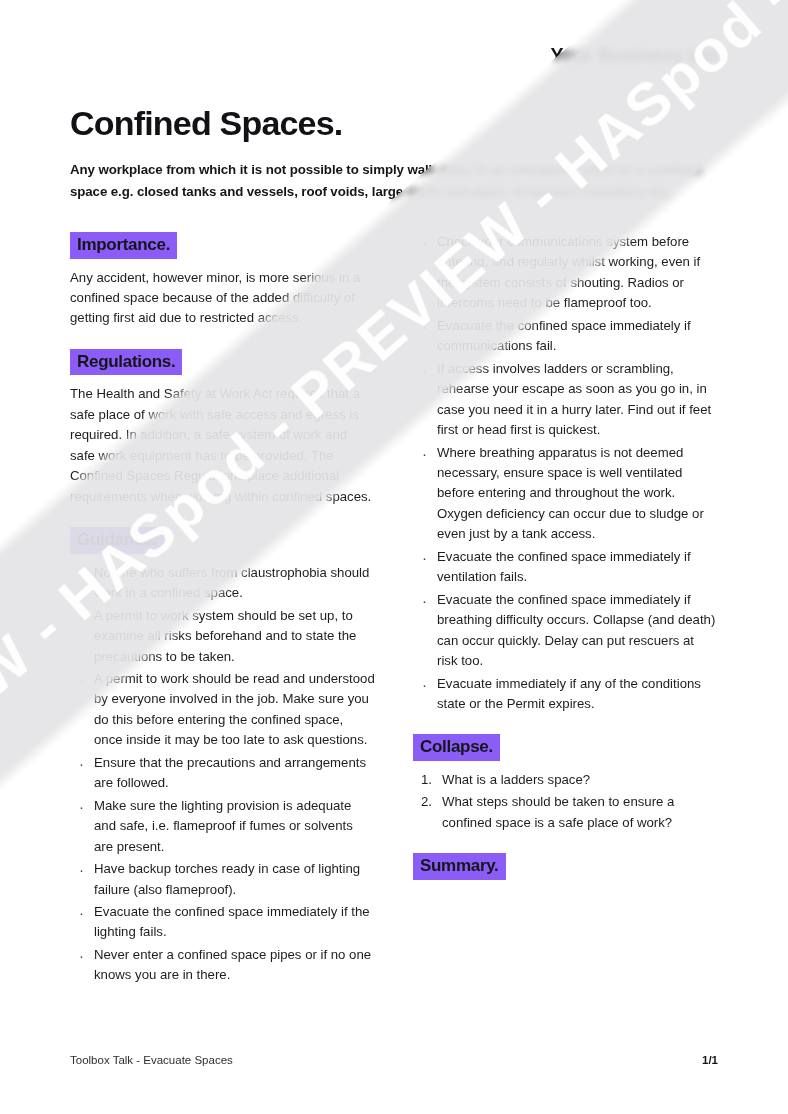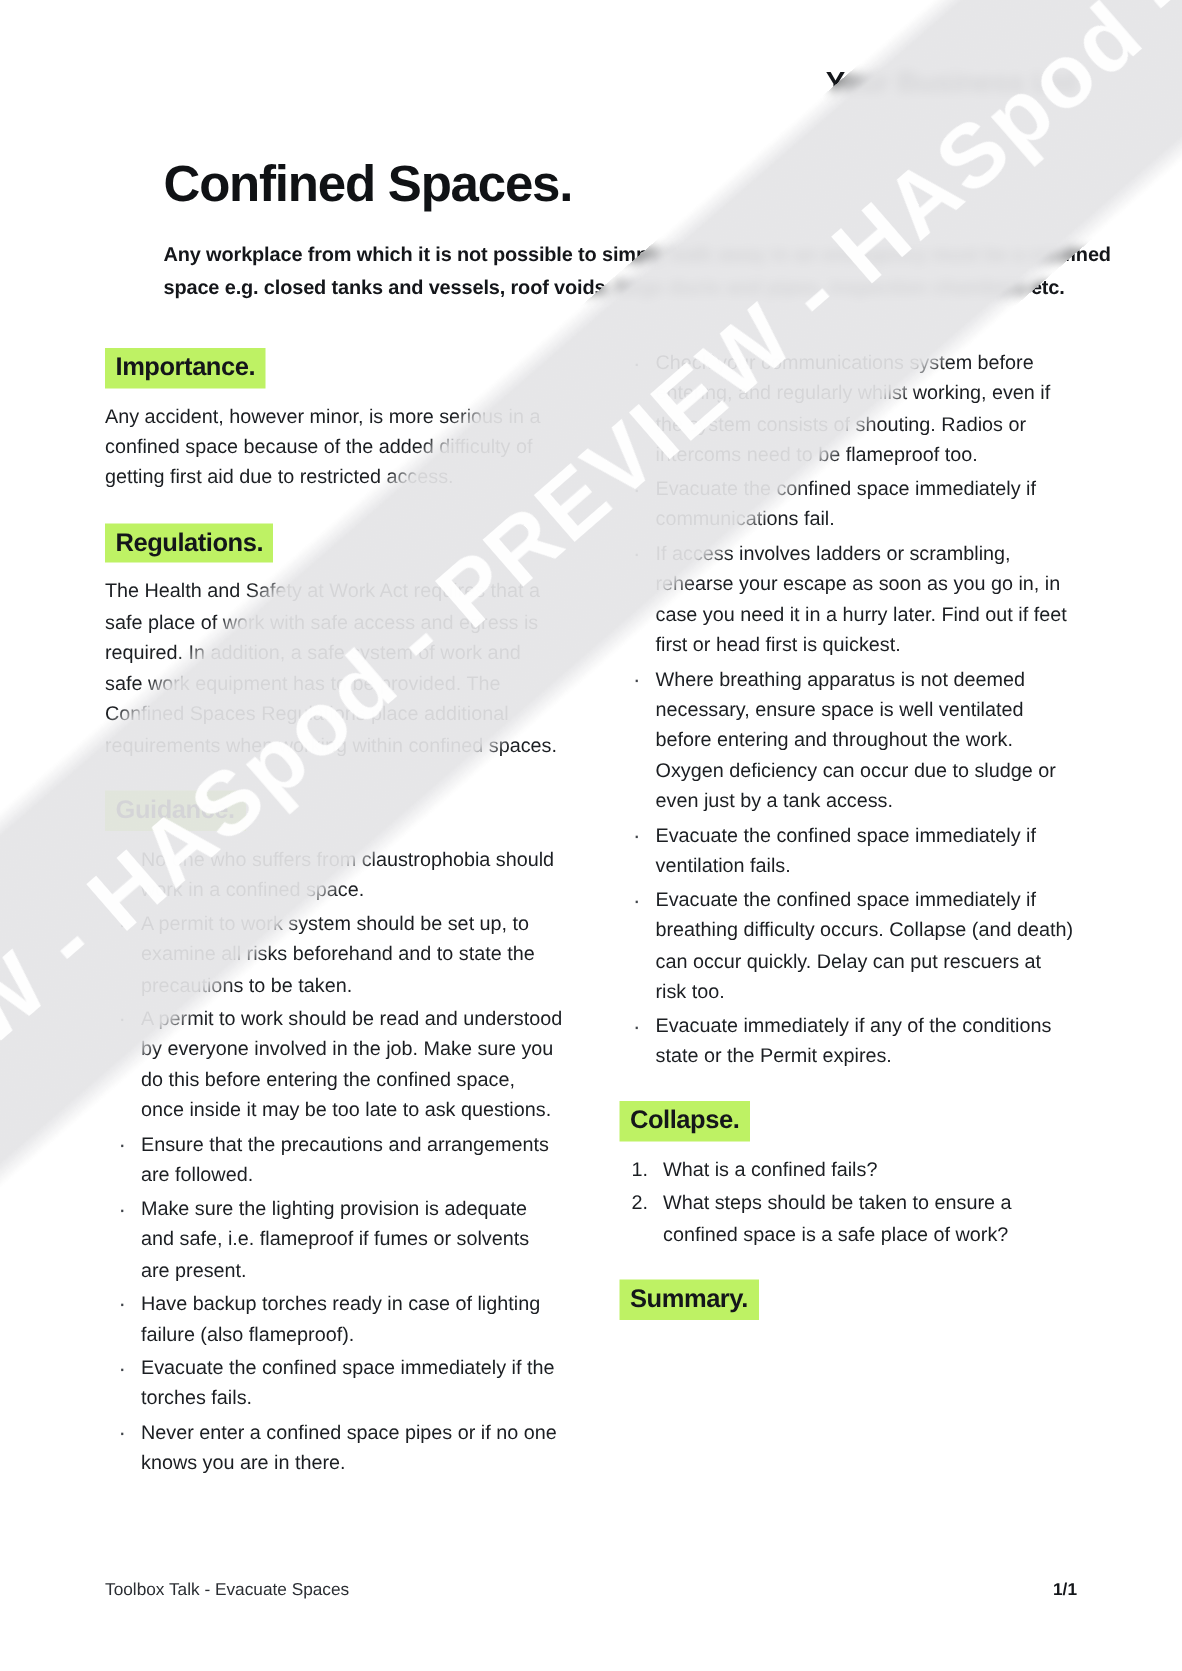--- a/index.html
+++ b/index.html
@@ -39,21 +39,20 @@
     letter-spacing: -0.2px;
     color: #14161a;
   }
 
   
   .title-block {
     position: absolute;
     top: 104px;
     left: 0;
     width: 648px;
-    margin-left: 39px;
   }
   .doc-title {
     font-size: 34px;
     font-weight: bold;
     letter-spacing: -0.8px;
     line-height: 1.15;
     margin: 0 0 16px 0;
     color: #101215;
   }
   .doc-intro {
@@ -73,21 +72,21 @@
     width: 648px;
     display: flex;
     gap: 38px;
   }
   .col {
     width: 305px;
   }
 
   .sec-heading {
     display: inline-block;
-    background: #bef264;
+    background: #8b5cf6;
     font-size: 17px;
     font-weight: bold;
     letter-spacing: -0.3px;
     padding: 3px 7px 4px 7px;
     margin: 0 0 9px 0;
     color: #14161a;
     line-height: 1.15;
   }
   .sec-block { margin-bottom: 20px; }
 
@@ -233,21 +232,21 @@
 
         <div class="sec-block">
           <div class="sec-heading">Guidance.</div>
           <ul class="bullets">
             <li>No one who suffers from claustrophobia should work in a confined space.</li>
             <li>A permit to work system should be set up, to examine all risks beforehand and to state the precautions to be taken.</li>
             <li>A permit to work should be read and understood by everyone involved in the job. Make sure you do this before entering the confined space, once inside it may be too late to ask questions.</li>
             <li>Ensure that the precautions and arrangements are followed.</li>
             <li>Make sure the lighting provision is adequate and safe, i.e. flameproof if fumes or solvents are present.</li>
             <li>Have backup torches ready in case of lighting failure (also flameproof).</li>
-            <li>Evacuate the confined space immediately if the torches fails.</li>
+            <li>Evacuate the confined space immediately if the lighting fails.</li>
             <li>Never enter a confined space pipes or if no one knows you are in there.</li>
           </ul>
         </div>
 
       </div>
 
       <div class="col">
 
         <div class="sec-block">
           <ul class="bullets">
@@ -257,21 +256,21 @@
             <li>Where breathing apparatus is not deemed necessary, ensure space is well ventilated before entering and throughout the work. Oxygen deficiency can occur due to sludge or even just by a tank access.</li>
             <li>Evacuate the confined space immediately if ventilation fails.</li>
             <li>Evacuate the confined space immediately if breathing difficulty occurs. Collapse (and death) can occur quickly. Delay can put rescuers at risk too.</li>
             <li>Evacuate immediately if any of the conditions state or the Permit expires.</li>
           </ul>
         </div>
 
         <div class="sec-block">
           <div class="sec-heading">Collapse.</div>
           <ol class="numbers">
-            <li>What is a confined fails?</li>
+            <li>What is a ladders space?</li>
             <li>What steps should be taken to ensure a confined space is a safe place of work?</li>
           </ol>
         </div>
 
         <div class="sec-block">
           <div class="sec-heading">Summary.</div>
         </div>
 
       </div>
     </div>

